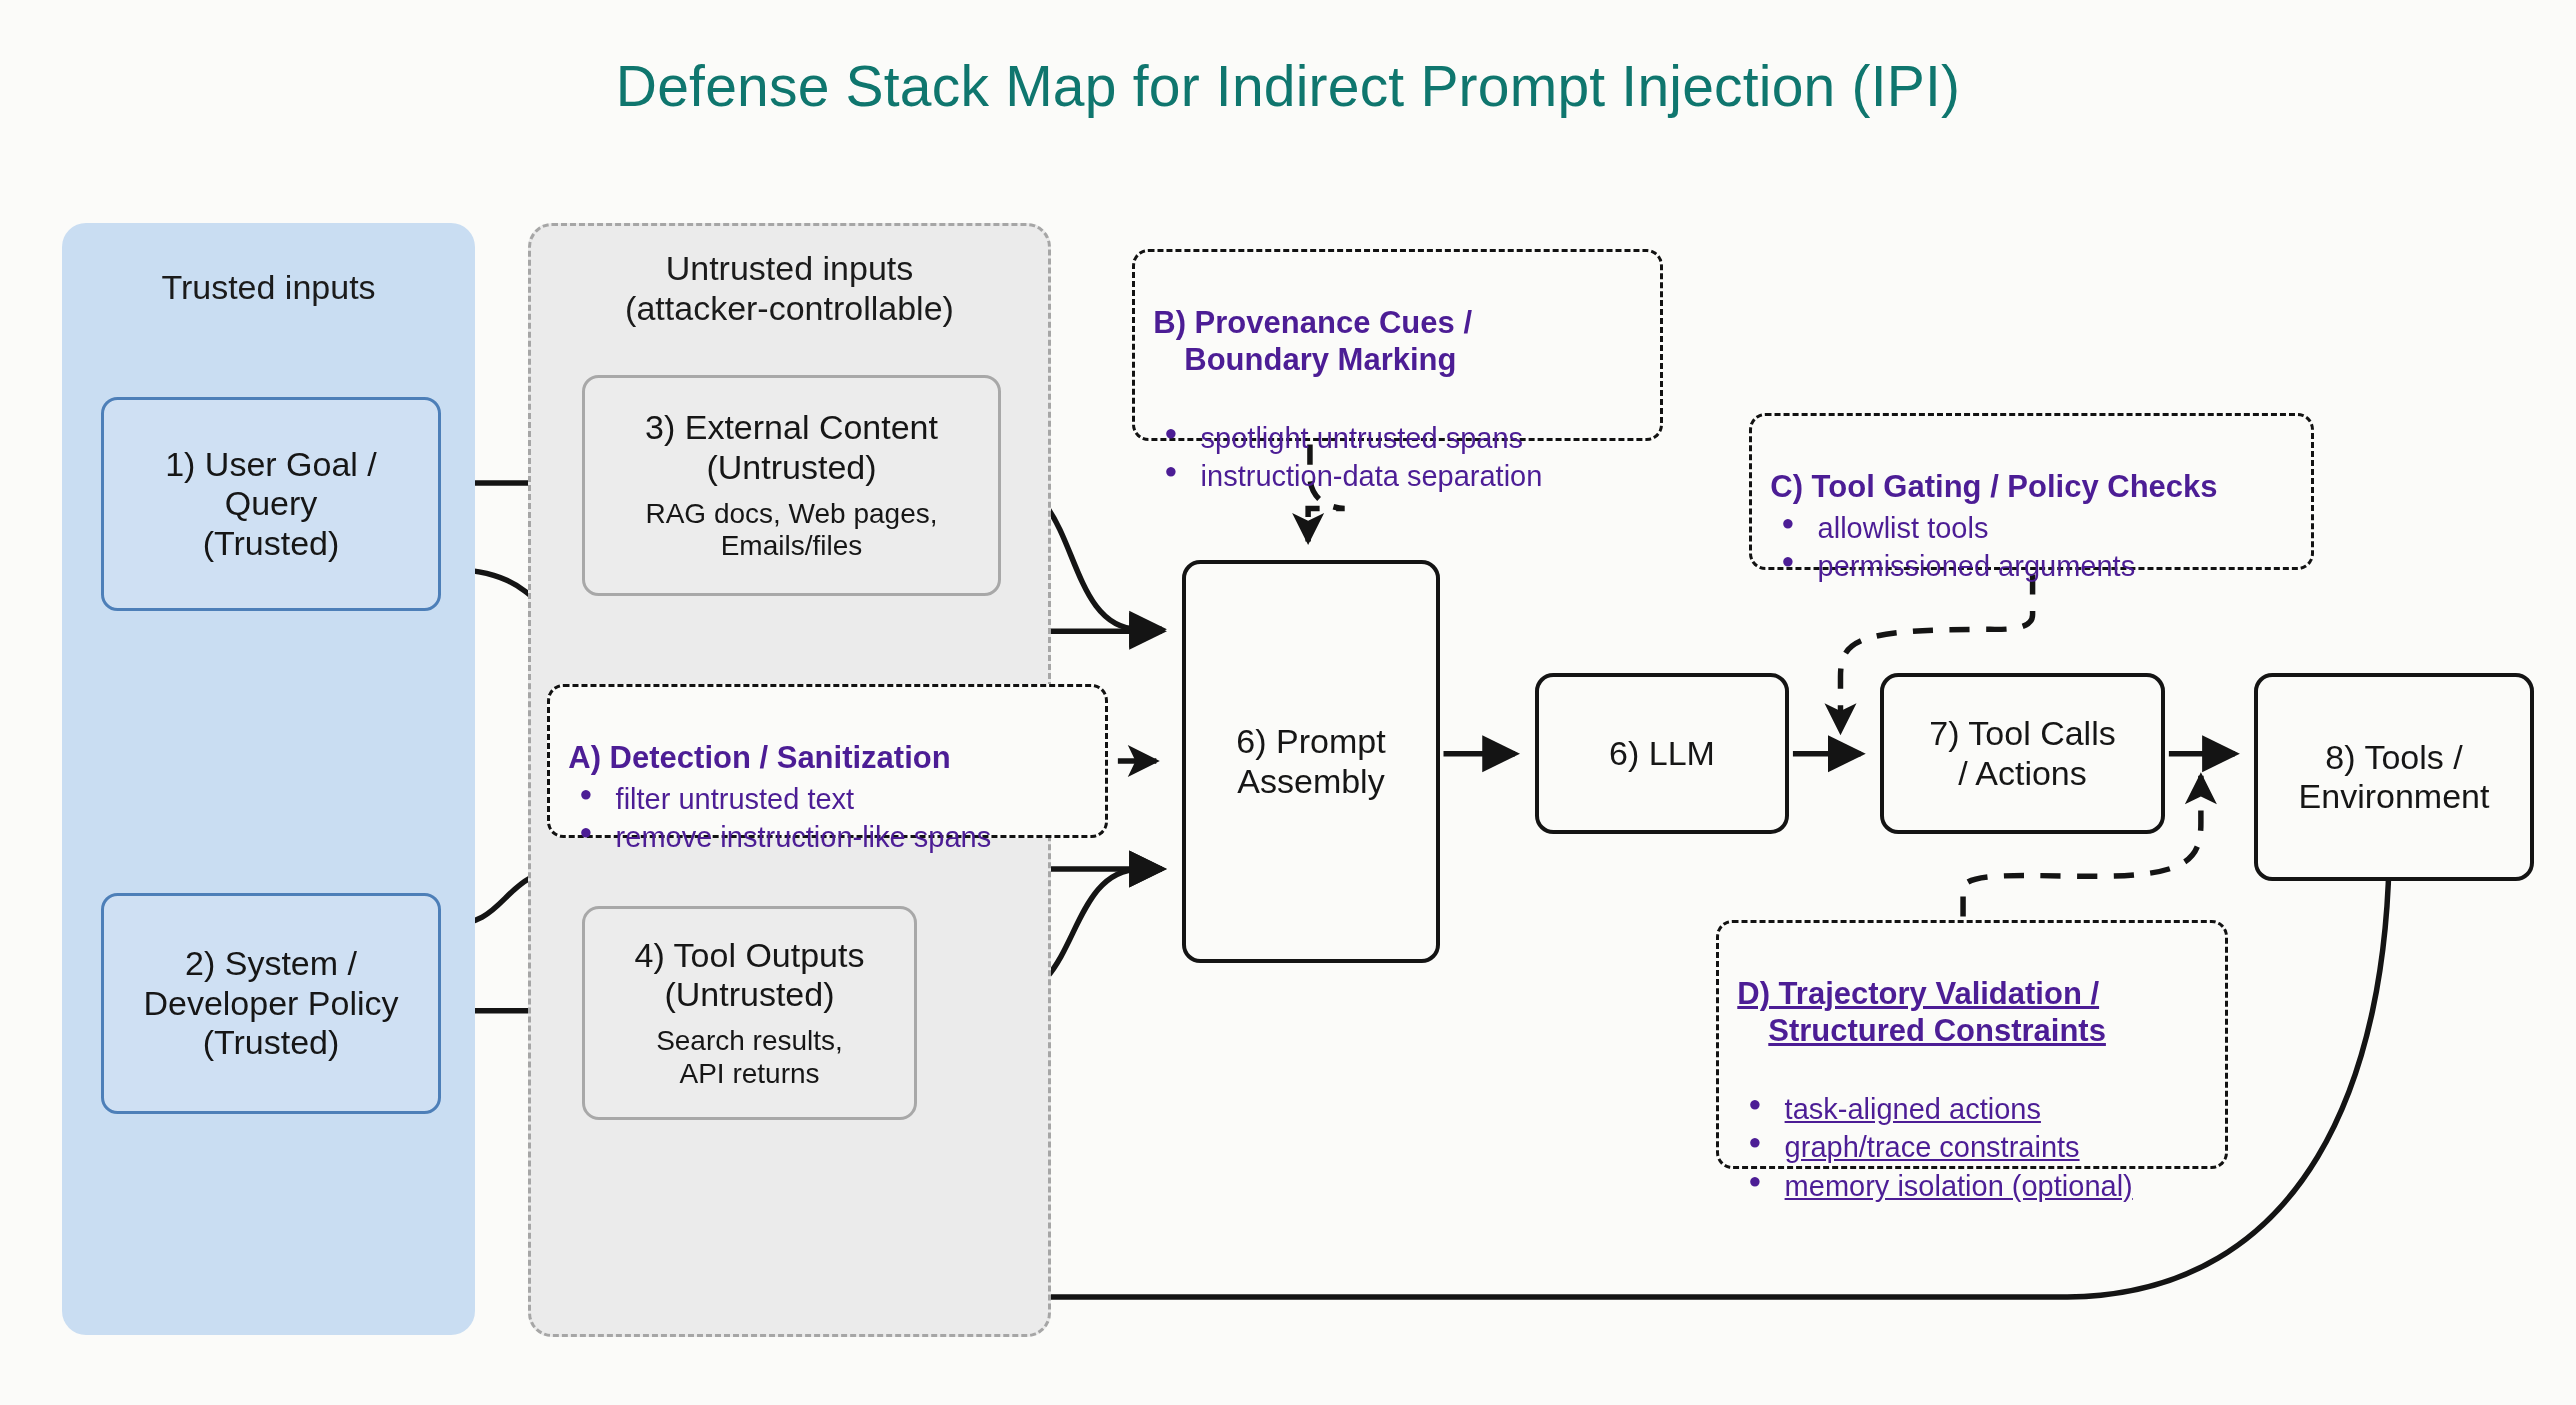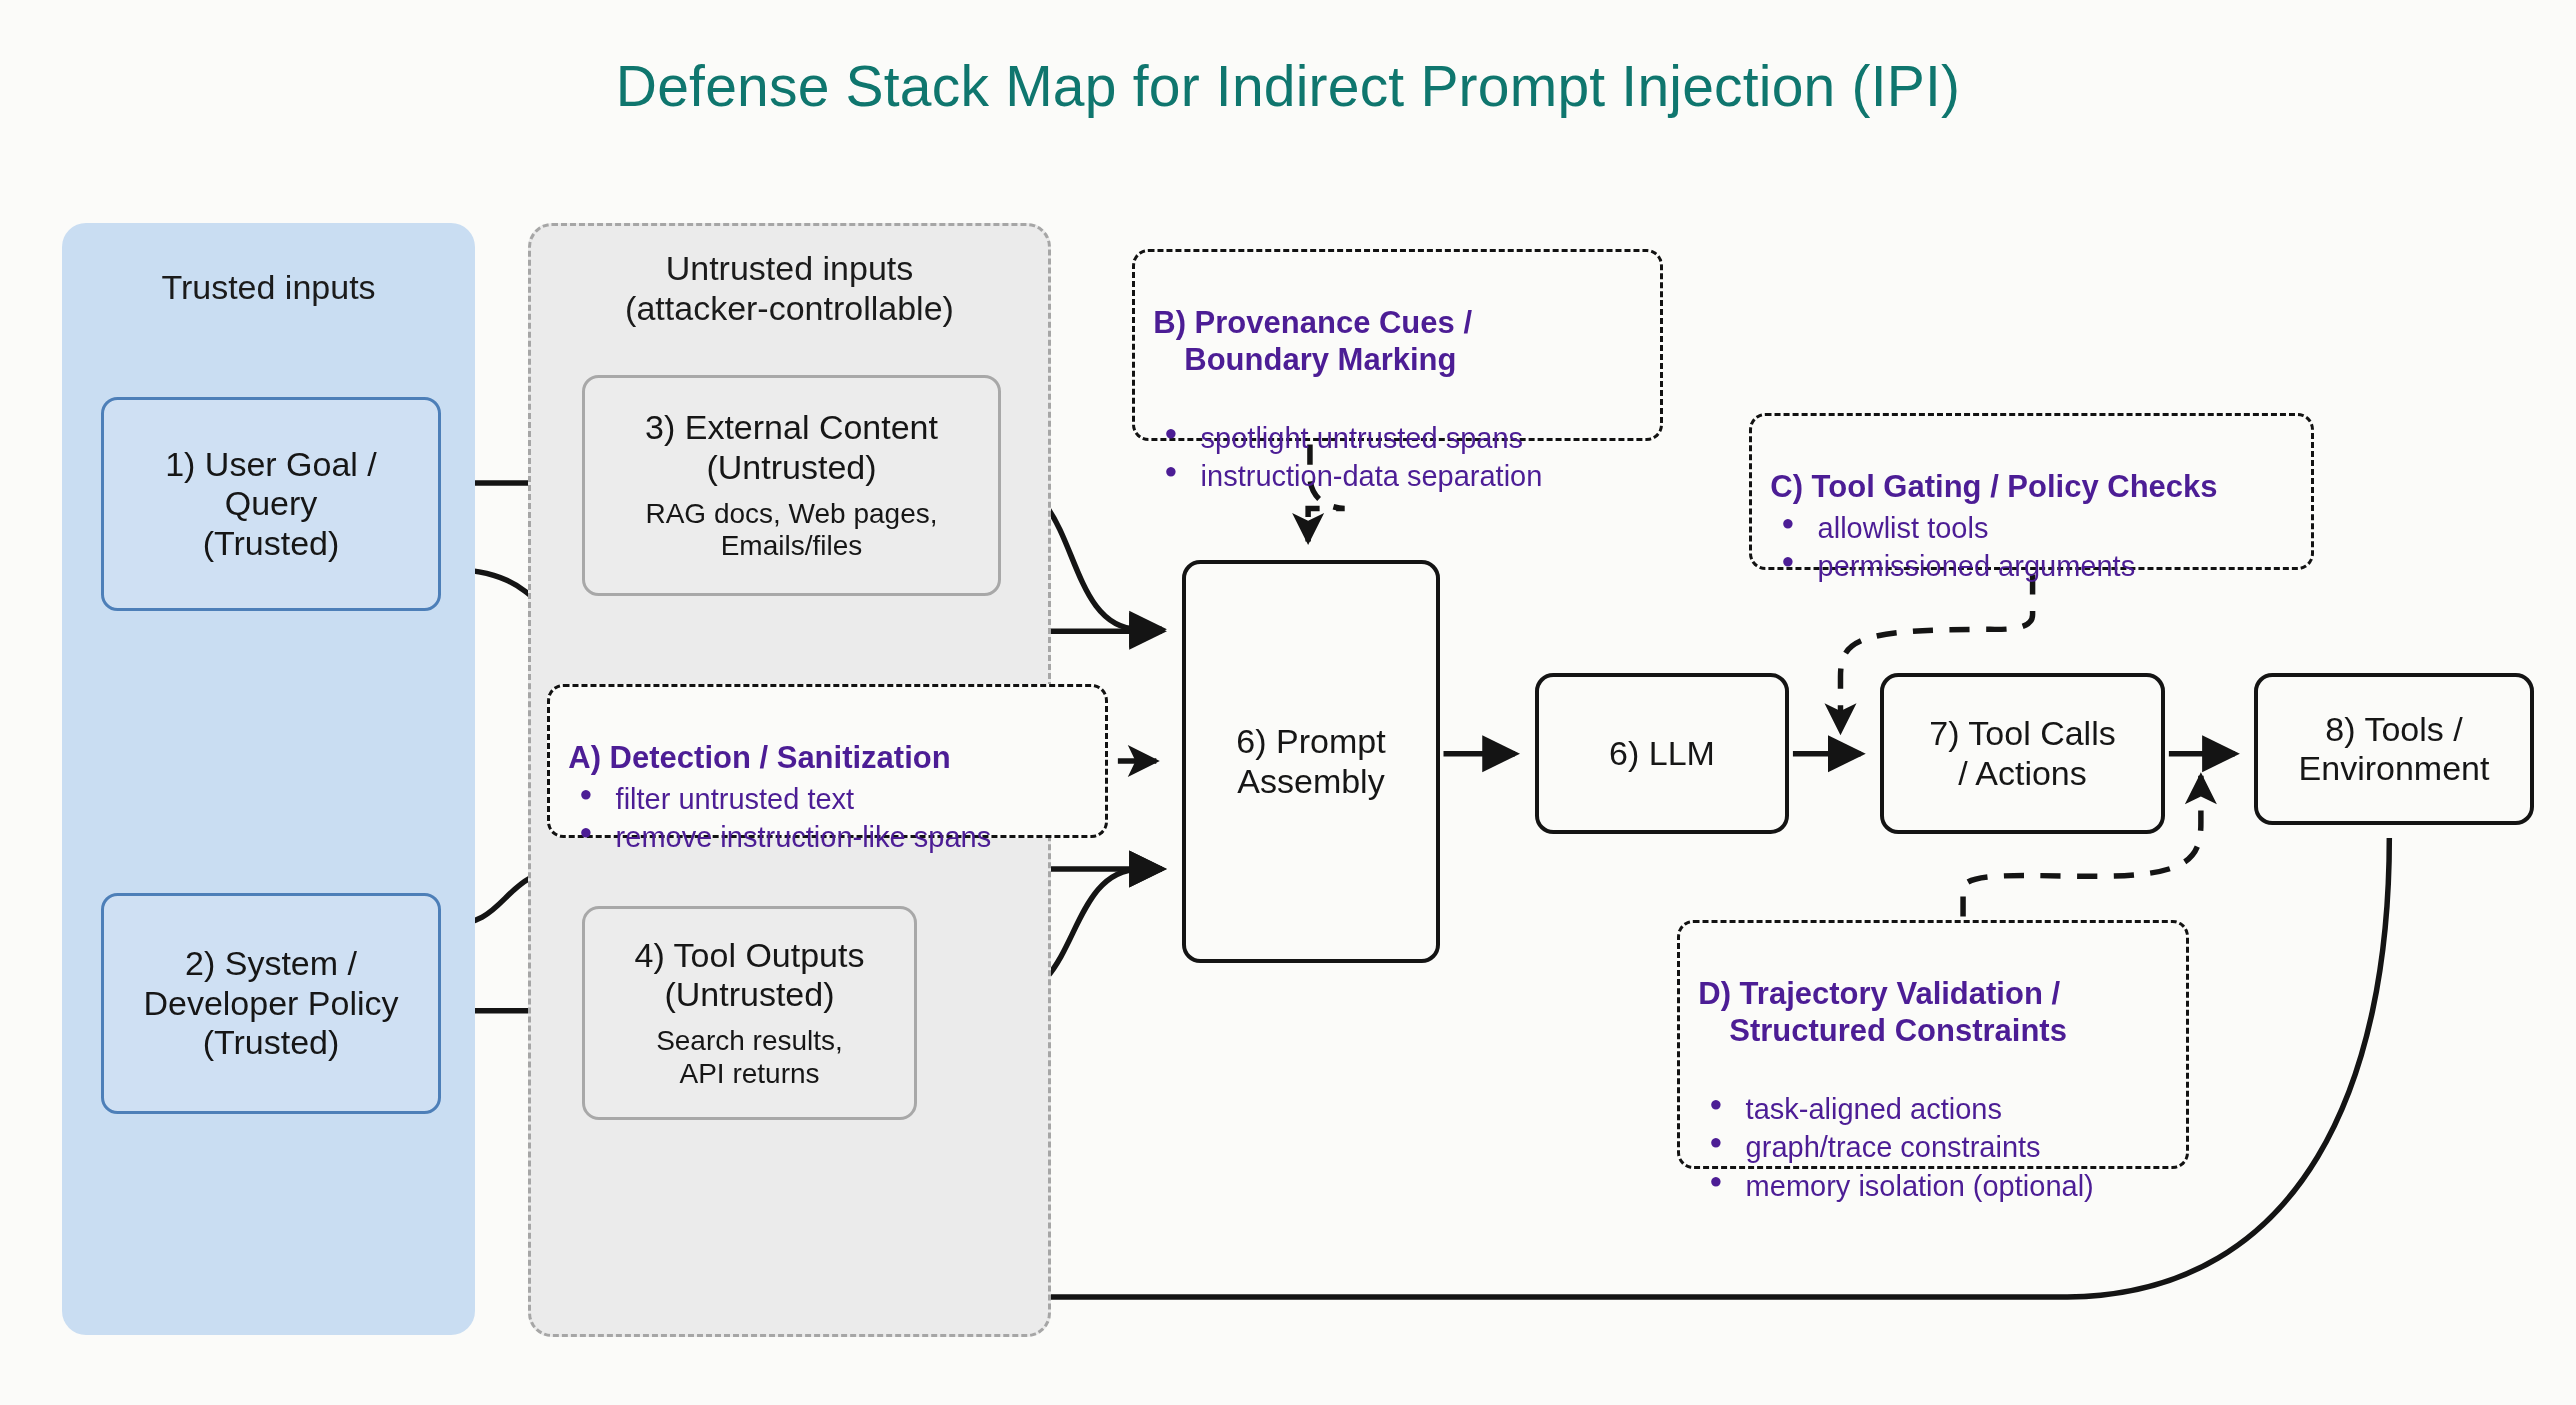--- a/index.html
+++ b/index.html
@@ -111,21 +111,21 @@
 
   
   #node-user-goal   { left: 101px; top: 397px;  width: 340px; height: 214px; }
   #node-sys-policy  { left: 101px; top: 893px;  width: 340px; height: 221px; }
   #node-external    { left: 582px; top: 375px;  width: 419px; height: 221px; }
   #node-tool-out    { left: 582px; top: 906px;  width: 335px; height: 214px; border-radius: 17px; }
 
   #node-prompt      { left: 1182px; top: 560px; width: 258px; height: 403px; }
   #node-llm         { left: 1535px; top: 673px; width: 254px; height: 161px; }
   #node-toolcalls   { left: 1880px; top: 673px; width: 285px; height: 161px; }
-  #node-tools       { left: 2254px; top: 673px; width: 280px; height: 152px; }
+  #node-tools       { left: 2254px; top: 673px; width: 280px; height: 208px; }
 
   
   .defense-card {
     position: absolute;
     box-sizing: border-box;
     background: #fbfbf9;
     border: 3.7px dashed #121212;
     border-radius: 16.5px;
     padding: 14.6px 18.3px 14.6px 18.3px;
     color: #4c1d95;
@@ -153,21 +153,21 @@
     content: "\25CF";
     position: absolute;
     left: -29px;
     top: -0.9px;
     font-size: 22px;
   }
 
   #card-a { left: 547px;  top: 684px;  width: 561px; height: 154px; }
   #card-b { left: 1132px; top: 249px;  width: 531px; height: 192px; }
   #card-c { left: 1749px; top: 413px;  width: 565px; height: 157px; }
-  #card-d { left: 1677px; top: 920px; width: 512px; height: 249px; }
+  #card-d { left: 1716px; top: 920px; width: 512px; height: 249px; text-decoration: underline; }
 </style>
 </head>
 <body>
 
 <div id="diagram-root">
 
   <div class="page-title">Defense Stack Map for Indirect Prompt Injection (IPI)</div>
 
   <svg class="canvas" viewBox="0 0 2816 1536">
     <defs>

